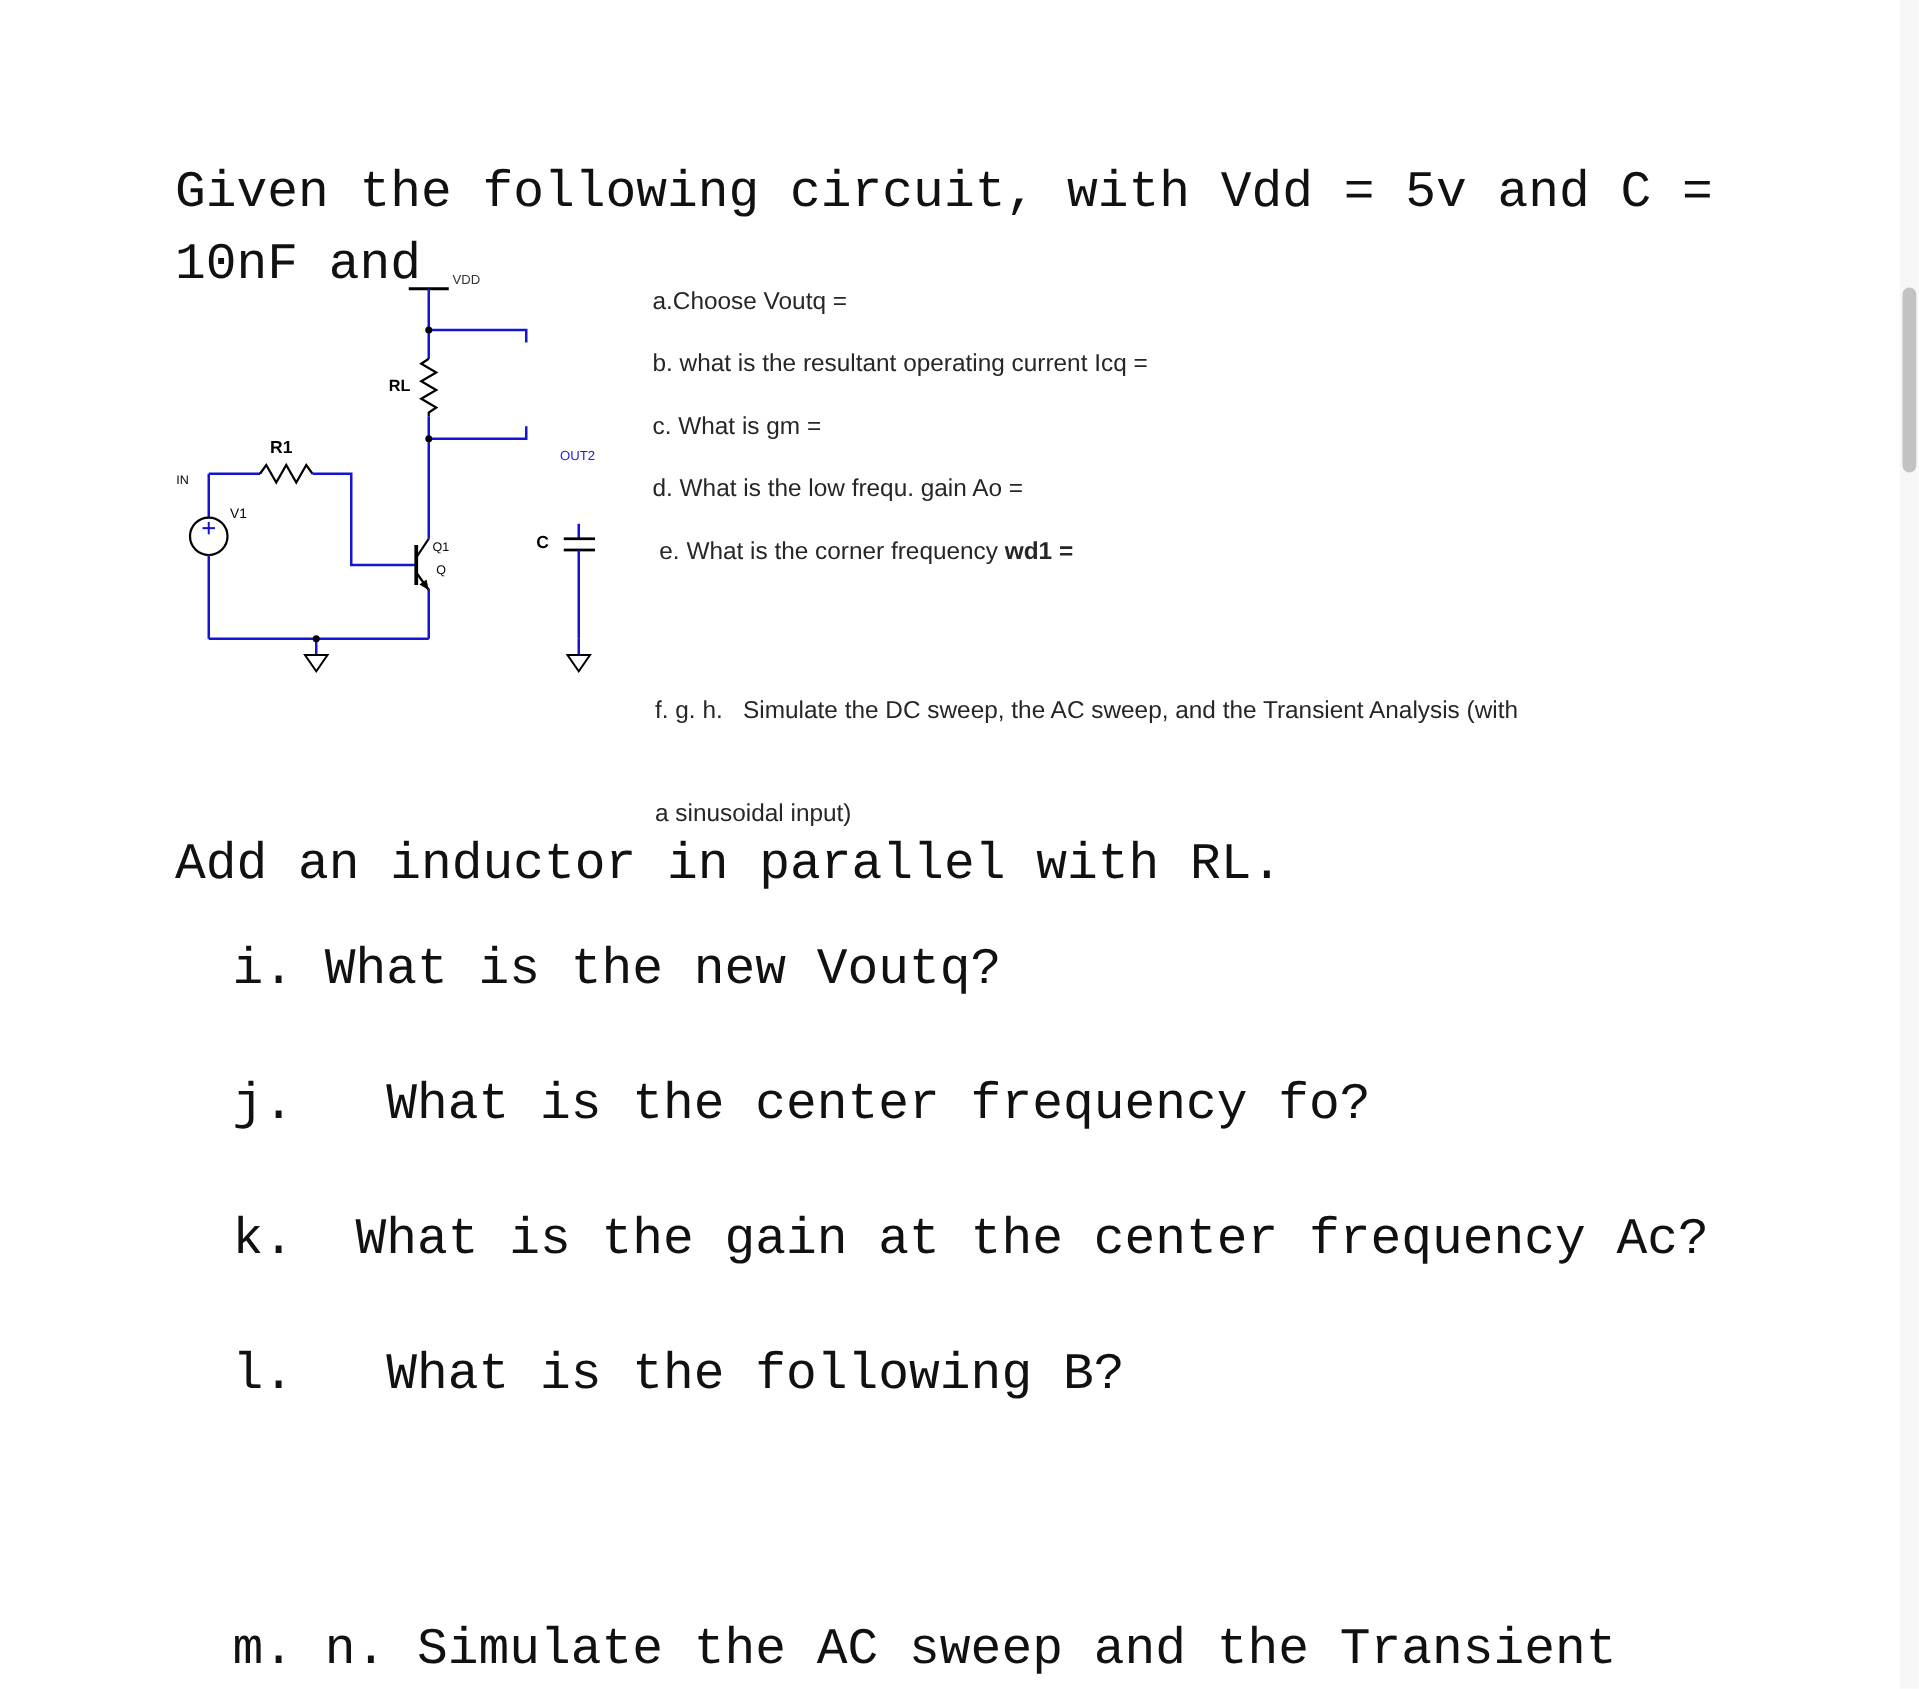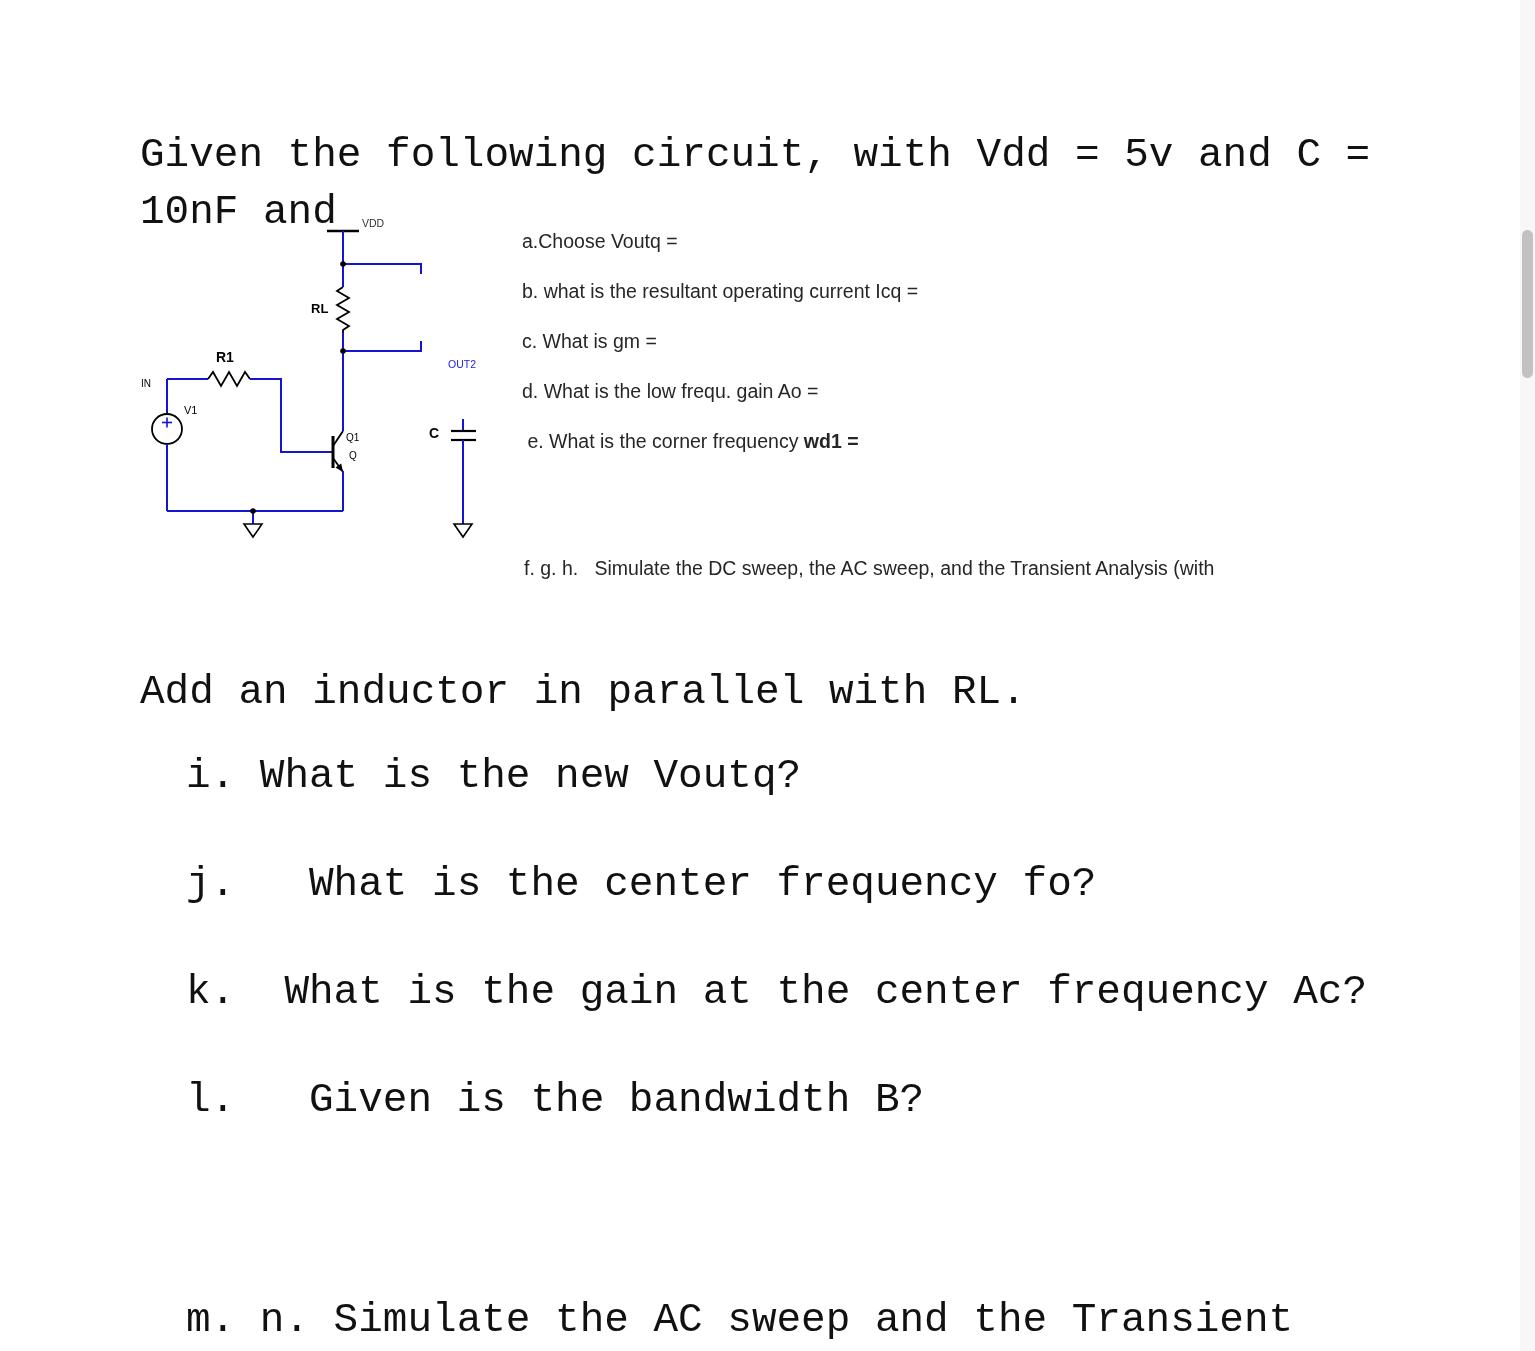--- a/index.html
+++ b/index.html
@@ -119,28 +119,29 @@
   <circle cx="253" cy="511" r="2.8" fill="#000"></circle>
 </svg>
 
 <div class="abs q" style="left:522px; top:212px;">a.Choose Voutq =</div>
 <div class="abs q" style="left:522px; top:262px;">b. what is the resultant operating current Icq =</div>
 <div class="abs q" style="left:522px; top:312px;">c. What is gm =</div>
 <div class="abs q" style="left:522px; top:362px;">d. What is the low frequ. gain Ao =</div>
 <div class="abs q" style="left:522px; top:412px;"><span> e. What is the corner frequency </span><b>wd1 =</b></div>
 <div class="abs q" style="left:524px; top:484px; width:860px;">
   <div>f. g. h.   Simulate the DC sweep, the AC sweep, and the Transient Analysis (with</div>
+  <div>a sinusoidal input)</div>
 </div>
 
 <div class="abs serif" style="left:140px; top:664px;">Add an inductor in parallel with RL.</div>
 
 <div class="abs serif" style="left:186px; top:748px;">i. What is the new Voutq?</div>
 <div class="abs serif" style="left:186px; top:856px;">j.   What is the center frequency fo?</div>
 <div class="abs serif" style="left:186px; top:964px;">k.  What is the gain at the center frequency Ac?</div>
-<div class="abs serif" style="left:186px; top:1072px;">l.   Given is the bandwidth B?</div>
+<div class="abs serif" style="left:186px; top:1072px;">l.   What is the following B?</div>
 <div class="abs serif serif-block2" style="left:186px; top:1180px; width:1230px;">
   <div>m. n. Simulate the AC sweep and the Transient Analysis (what</div>
   
 </div>
 
 <div class="scroll-track">
   <div class="scroll-thumb"></div>
 </div>
 
 </body></html>

